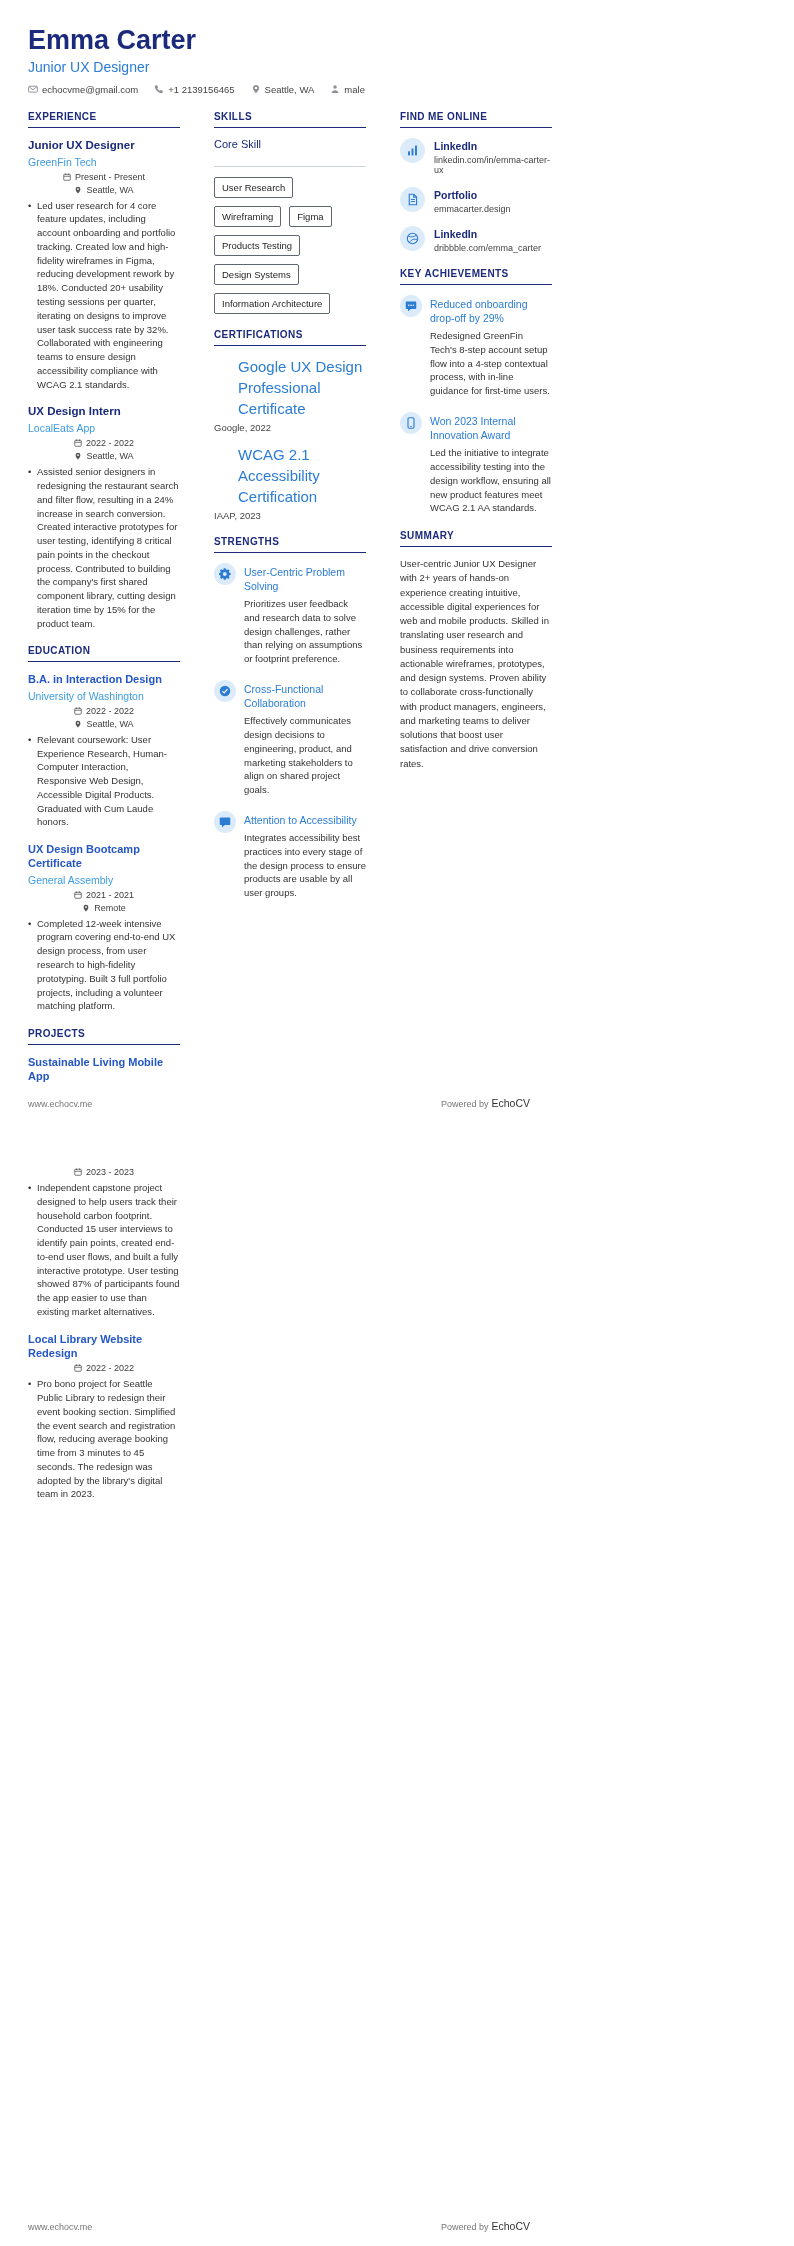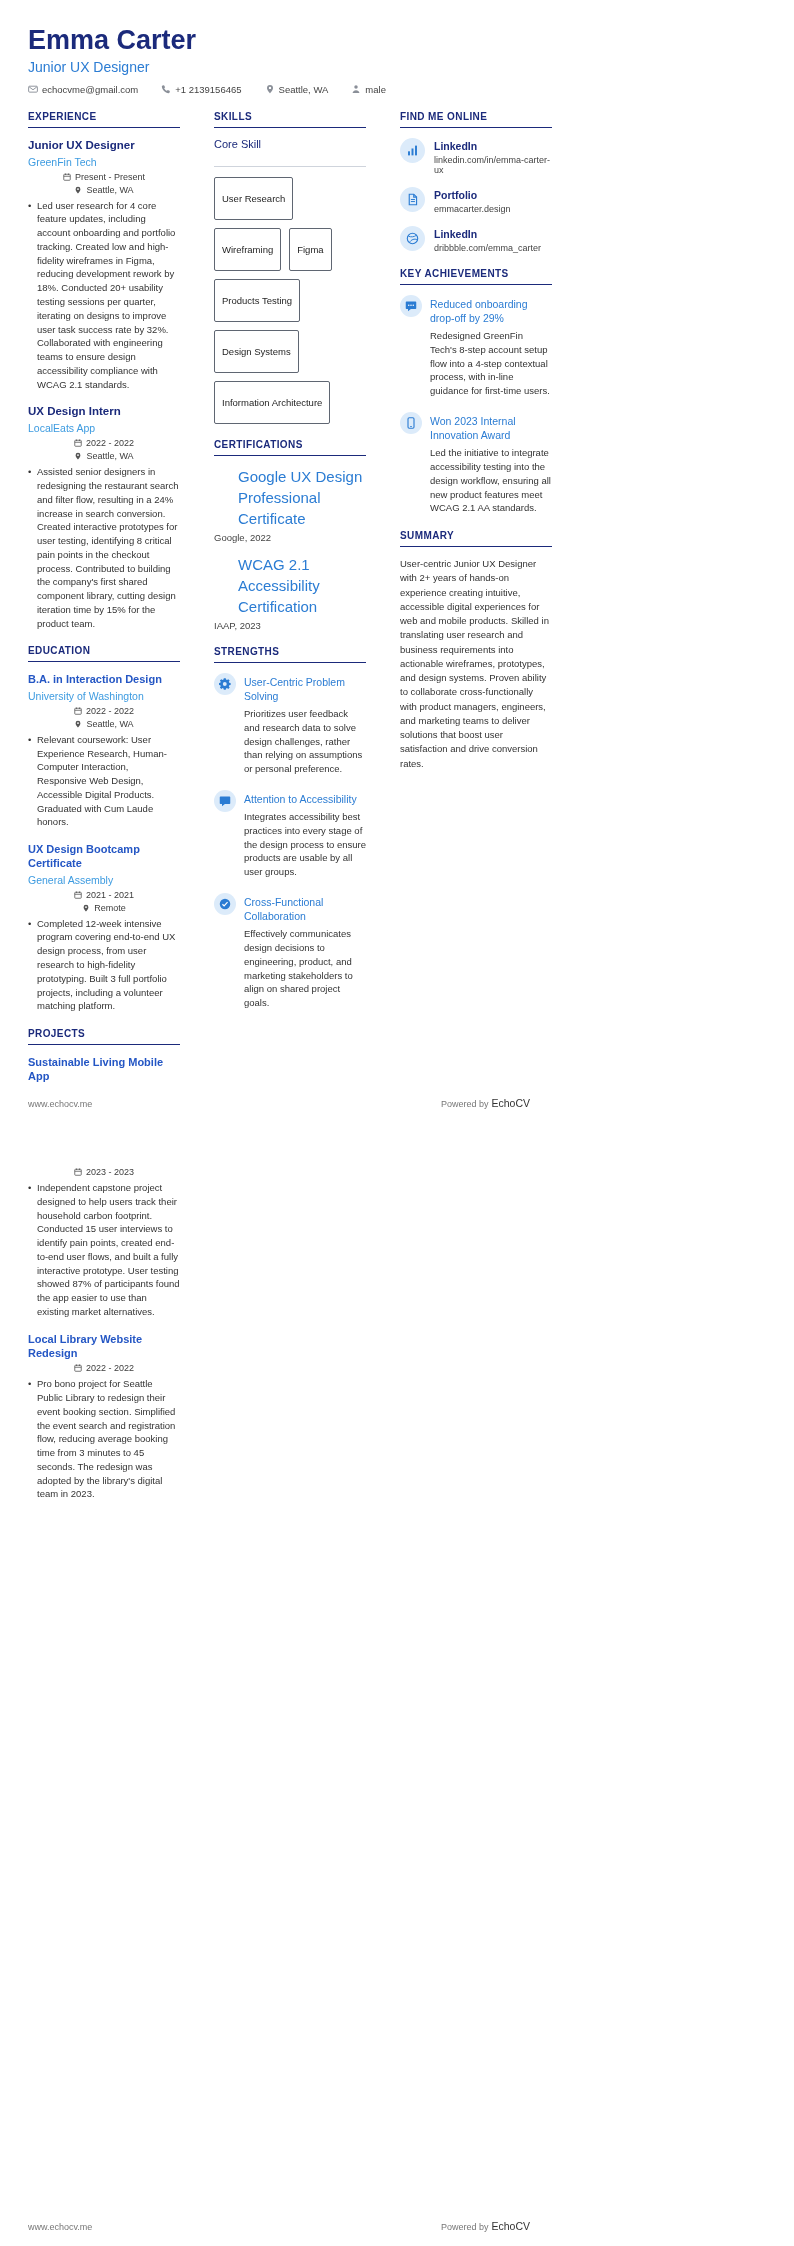--- a/index.html
+++ b/index.html
@@ -4,21 +4,21 @@
 <style>
   * { margin:0; padding:0; box-sizing:border-box; }
   html,body { background:#ffffff; }
   body { width:794px; font-family:"Liberation Sans", sans-serif; color:#333; }
   .page { width:698px; height:1123px; position:relative; background:#fff; overflow:hidden; }
   .page-inner { padding:26px 0 0 28px; }
   .page2-inner { padding:44px 0 0 28px; }
 
   .name { font-size:27px; font-weight:bold; color:#1B2A7B; line-height:1.1; }
   .job-title { font-size:14px; color:#2B7CD3; margin-top:3px; }
-  .contact-row { display:flex; gap:23px; margin-top:9px; align-items:center; }
+  .contact-row { display:flex; gap:16px; margin-top:9px; align-items:center; }
   .contact-item { display:flex; align-items:center; gap:4px; font-size:9.5px; color:#444; }
   .contact-item svg { display:block; }
 
   .columns { display:flex; gap:34px; margin-top:16px; width:502px; }
   .col { width:152px; flex:0 0 152px; }
   .col1-p2 { width:152px; }
 
   section { margin-bottom:15px; }
   .sec-head { font-size:10px; font-weight:bold; color:#1B2A7B; letter-spacing:.4px;
               border-bottom:1.6px solid #1B2A7B; padding-bottom:5px; margin-bottom:10px; }
@@ -28,21 +28,21 @@
   .item-title-blue { font-size:11px; font-weight:bold; color:#2456C4; margin-bottom:3px; line-height:1.3; }
   .xp-company { font-size:10.5px; color:#3D9BE0; margin-bottom:4px; }
   .meta { display:flex; align-items:center; gap:4px; font-size:9px; color:#3c3c3c; margin-bottom:3px;justify-content:center; }
   .meta svg { display:block; flex:0 0 auto; }
   .bullet { font-size:9.5px; color:#333; line-height:1.45; padding-left:9px; position:relative; margin-top:4px; }
   .bullet:before { content:"•"; position:absolute; left:0; top:0; }
 
   .skill-group-title { font-size:11px; color:#1B2A7B; border-bottom:1px solid #cfd4dc;
                        padding-bottom:16px; margin-bottom:10px; }
   .tags { display:flex; flex-wrap:wrap; gap:8px; }
-  .tag { border:1px solid #5f6672; border-radius:2px; padding:15px 7px; font-size:9.5px; color:#1f1f1f; background:#fff; }
+  .tag { border:1px solid #5f6672; border-radius:2px; padding:4px 7px; font-size:9.5px; color:#1f1f1f; background:#fff; }
 
   .cert { margin-bottom:11px; }
   .cert-name { font-size:15px; color:#2B7CD3; line-height:1.4; margin-bottom:3px;margin-left:24px; }
   .cert-issuer { font-size:9.5px; color:#444; }
 
   .icon-circle { width:22px; height:22px; border-radius:50%; background:#DCEBFA;
                  display:flex; align-items:center; justify-content:center; flex:0 0 22px; }
   .icon-circle-lg { width:25px; height:25px; flex:0 0 25px; }
 
   .strength { display:flex; gap:8px; margin-bottom:14px; align-items:flex-start; }
@@ -260,46 +260,46 @@
           <h2 class="sec-head">STRENGTHS</h2>
 
           <div class="strength">
             <span class="icon-circle">
                 <svg width="12" height="12" viewBox="0 0 16 16">
                   <path fill="#2B7CD3" d="M15.5 9.3V6.7l-1.9-.4a5.6 5.6 0 0 0-.5-1.3l1.1-1.6-1.9-1.9-1.6 1.1a5.6 5.6 0 0 0-1.3-.5L9 .2H6.4L6 2.1a5.6 5.6 0 0 0-1.3.5L3.1 1.5 1.2 3.4l1.1 1.6a5.6 5.6 0 0 0-.5 1.3l-1.9.4v2.6l1.9.4c.1.5.3.9.5 1.3l-1.1 1.6 1.9 1.9 1.6-1.1c.4.2.8.4 1.3.5l.4 1.9H9l.4-1.9c.5-.1.9-.3 1.3-.5l1.6 1.1 1.9-1.9-1.1-1.6c.2-.4.4-.8.5-1.3zM7.7 10.6a2.6 2.6 0 1 1 0-5.2 2.6 2.6 0 0 1 0 5.2z"></path>
                 </svg>
               </span>
             <div>
               <div class="strength-title">User-Centric Problem Solving</div>
-              <div class="strength-desc">Prioritizes user feedback and research data to solve design challenges, rather than relying on assumptions or personal preference.</div>
-            </div>
-          </div>
-
-          <div class="strength">
-            <span class="icon-circle">
-                <svg width="12" height="12" viewBox="0 0 16 16">
-                  <path fill="#2B7CD3" d="M14 2H2c-.6 0-1 .4-1 1v8c0 .6.4 1 1 1h2v3l3.8-3H14c.6 0 1-.4 1-1V3c0-.6-.4-1-1-1z"></path>
-                </svg>
-              </span>
-            <div>
-              <div class="strength-title">Attention to Accessibility</div>
-              <div class="strength-desc">Integrates accessibility best practices into every stage of the design process to ensure products are usable by all user groups.</div>
+              <div class="strength-desc">Prioritizes user feedback and research data to solve design challenges, rather than relying on assumptions or footprint preference.</div>
             </div>
           </div>
 
           <div class="strength">
             <span class="icon-circle">
                 <svg width="12" height="12" viewBox="0 0 16 16">
                   <circle cx="8" cy="8" r="7" fill="#2B7CD3"></circle>
                   <path d="m4.6 8.3 2.2 2.2 4.6-5" fill="none" stroke="#fff" stroke-width="1.6"></path>
                 </svg>
               </span>
             <div>
               <div class="strength-title">Cross-Functional Collaboration</div>
               <div class="strength-desc">Effectively communicates design decisions to engineering, product, and marketing stakeholders to align on shared project goals.</div>
+            </div>
+          </div>
+
+          <div class="strength">
+            <span class="icon-circle">
+                <svg width="12" height="12" viewBox="0 0 16 16">
+                  <path fill="#2B7CD3" d="M14 2H2c-.6 0-1 .4-1 1v8c0 .6.4 1 1 1h2v3l3.8-3H14c.6 0 1-.4 1-1V3c0-.6-.4-1-1-1z"></path>
+                </svg>
+              </span>
+            <div>
+              <div class="strength-title">Attention to Accessibility</div>
+              <div class="strength-desc">Integrates accessibility best practices into every stage of the design process to ensure products are usable by all user groups.</div>
             </div>
           </div>
         </section>
 
       </div>
 
       <div class="col">
 
         <section>
           <h2 class="sec-head">FIND ME ONLINE</h2>

